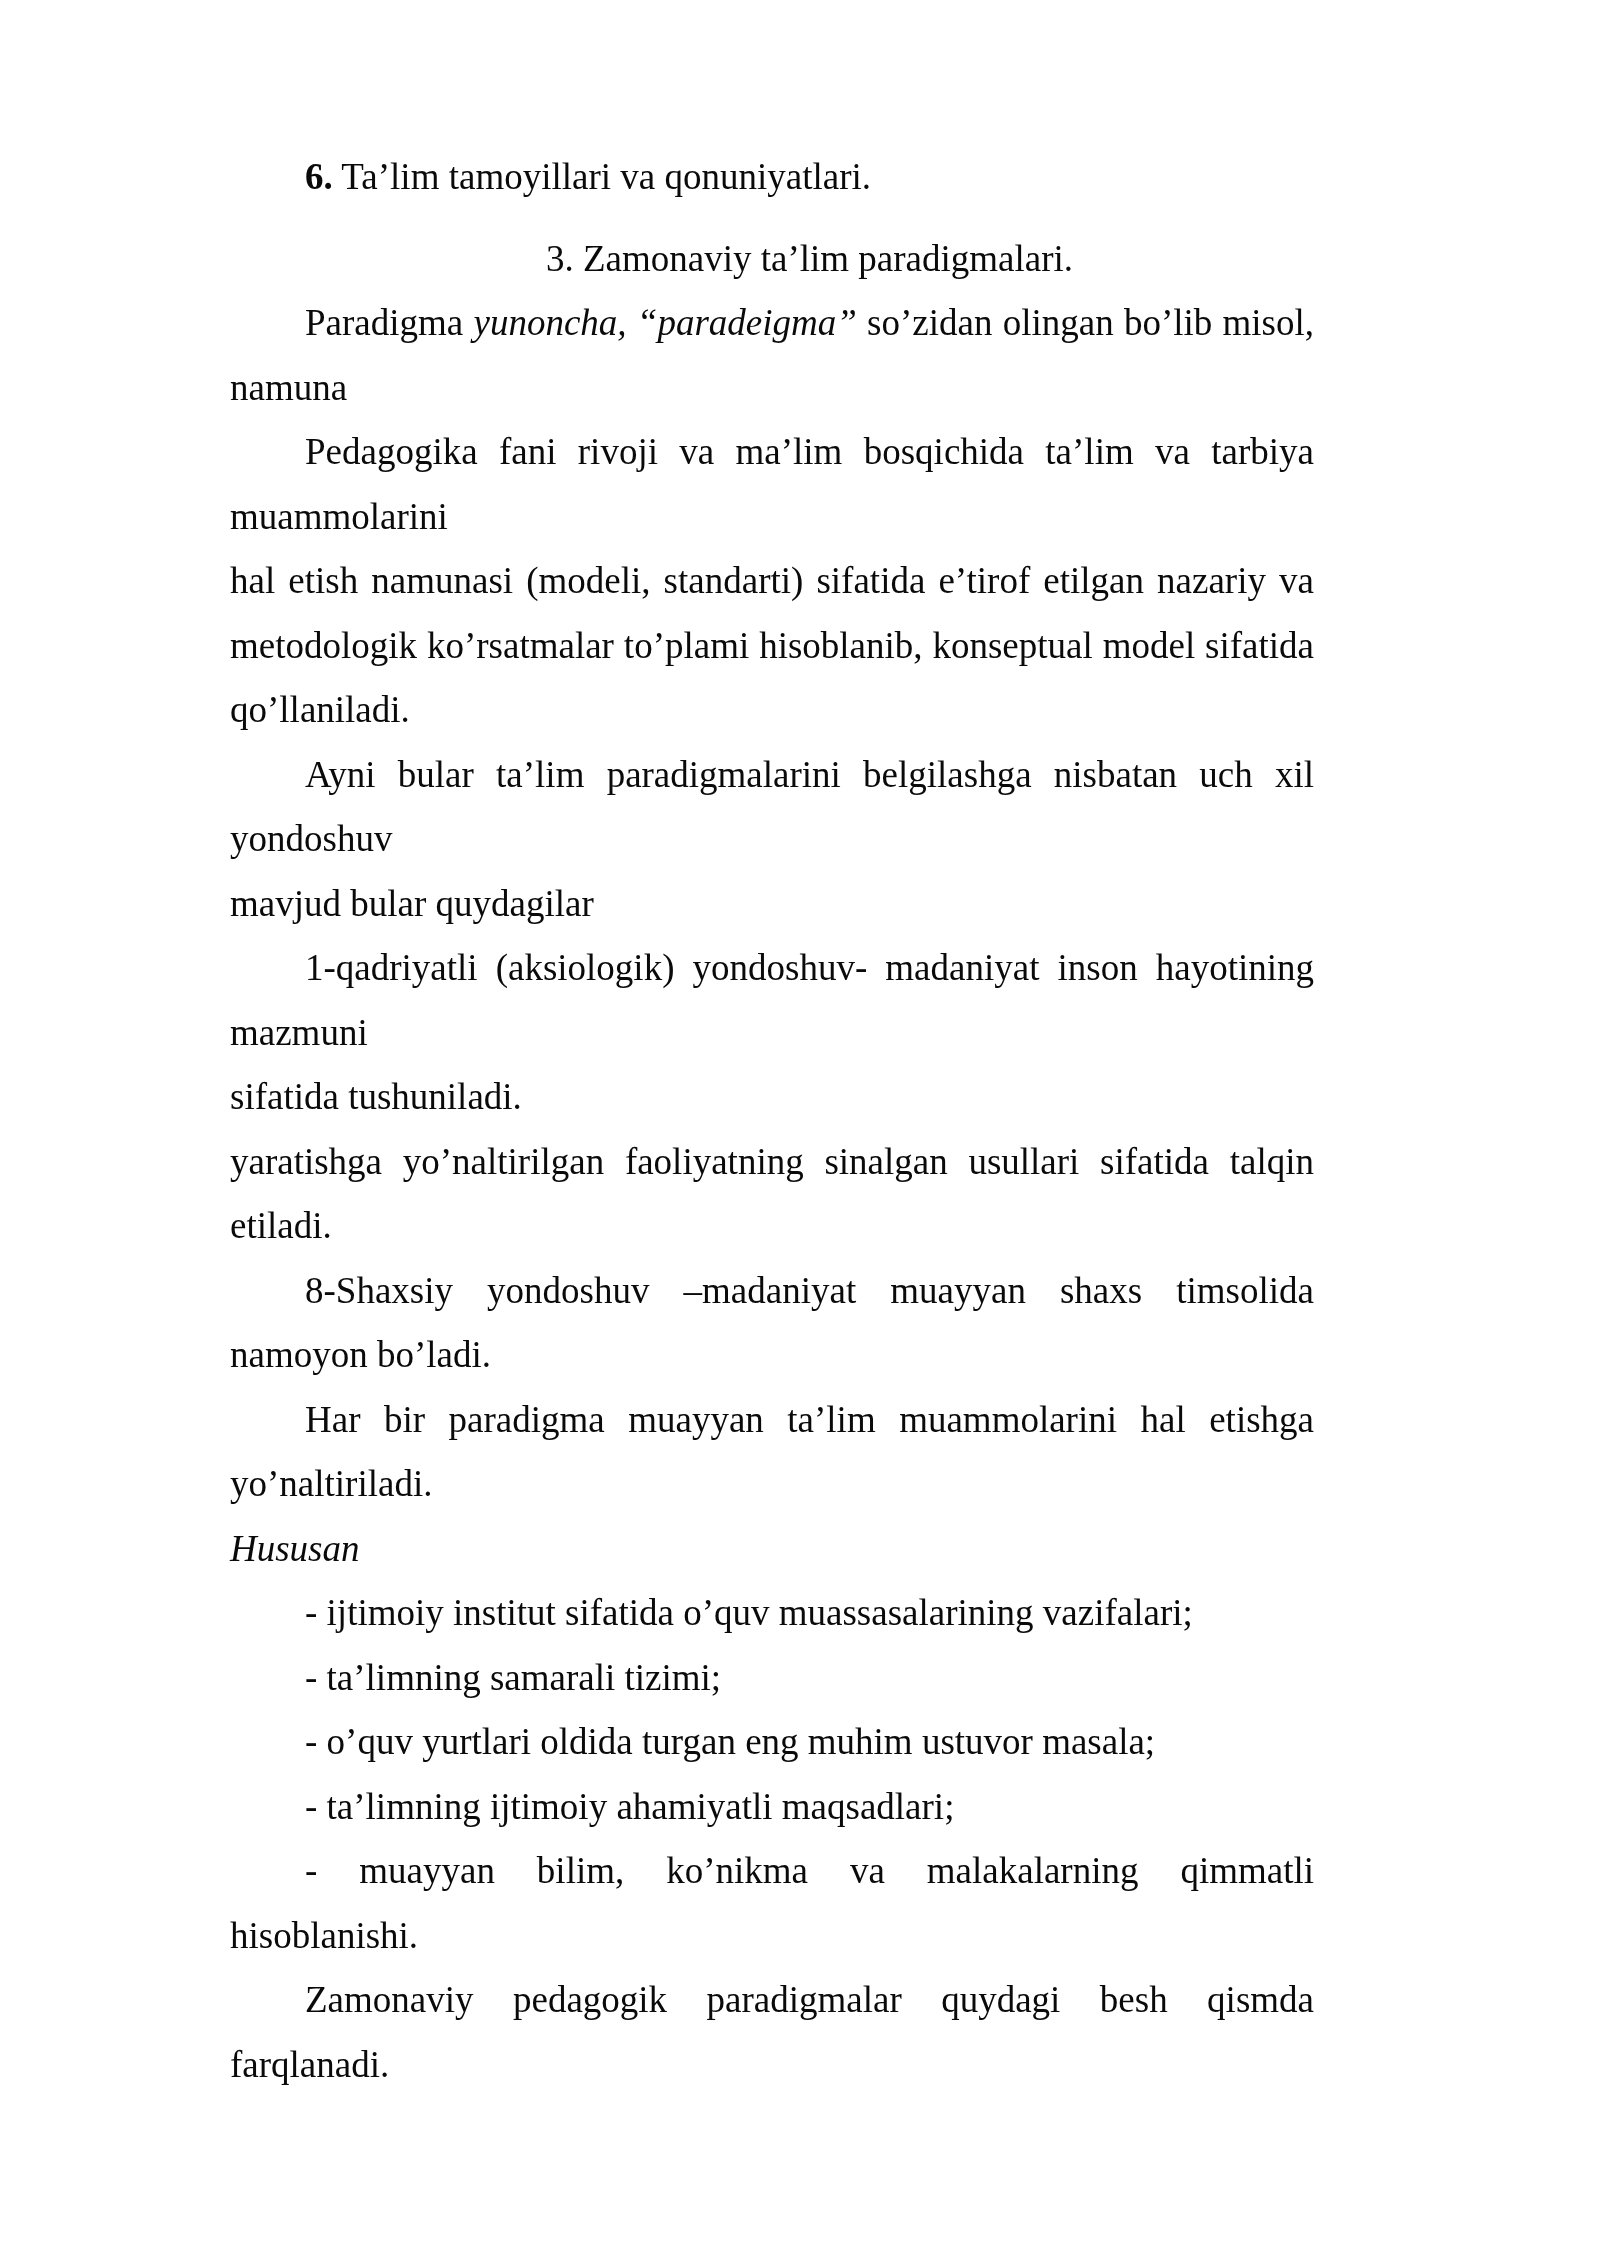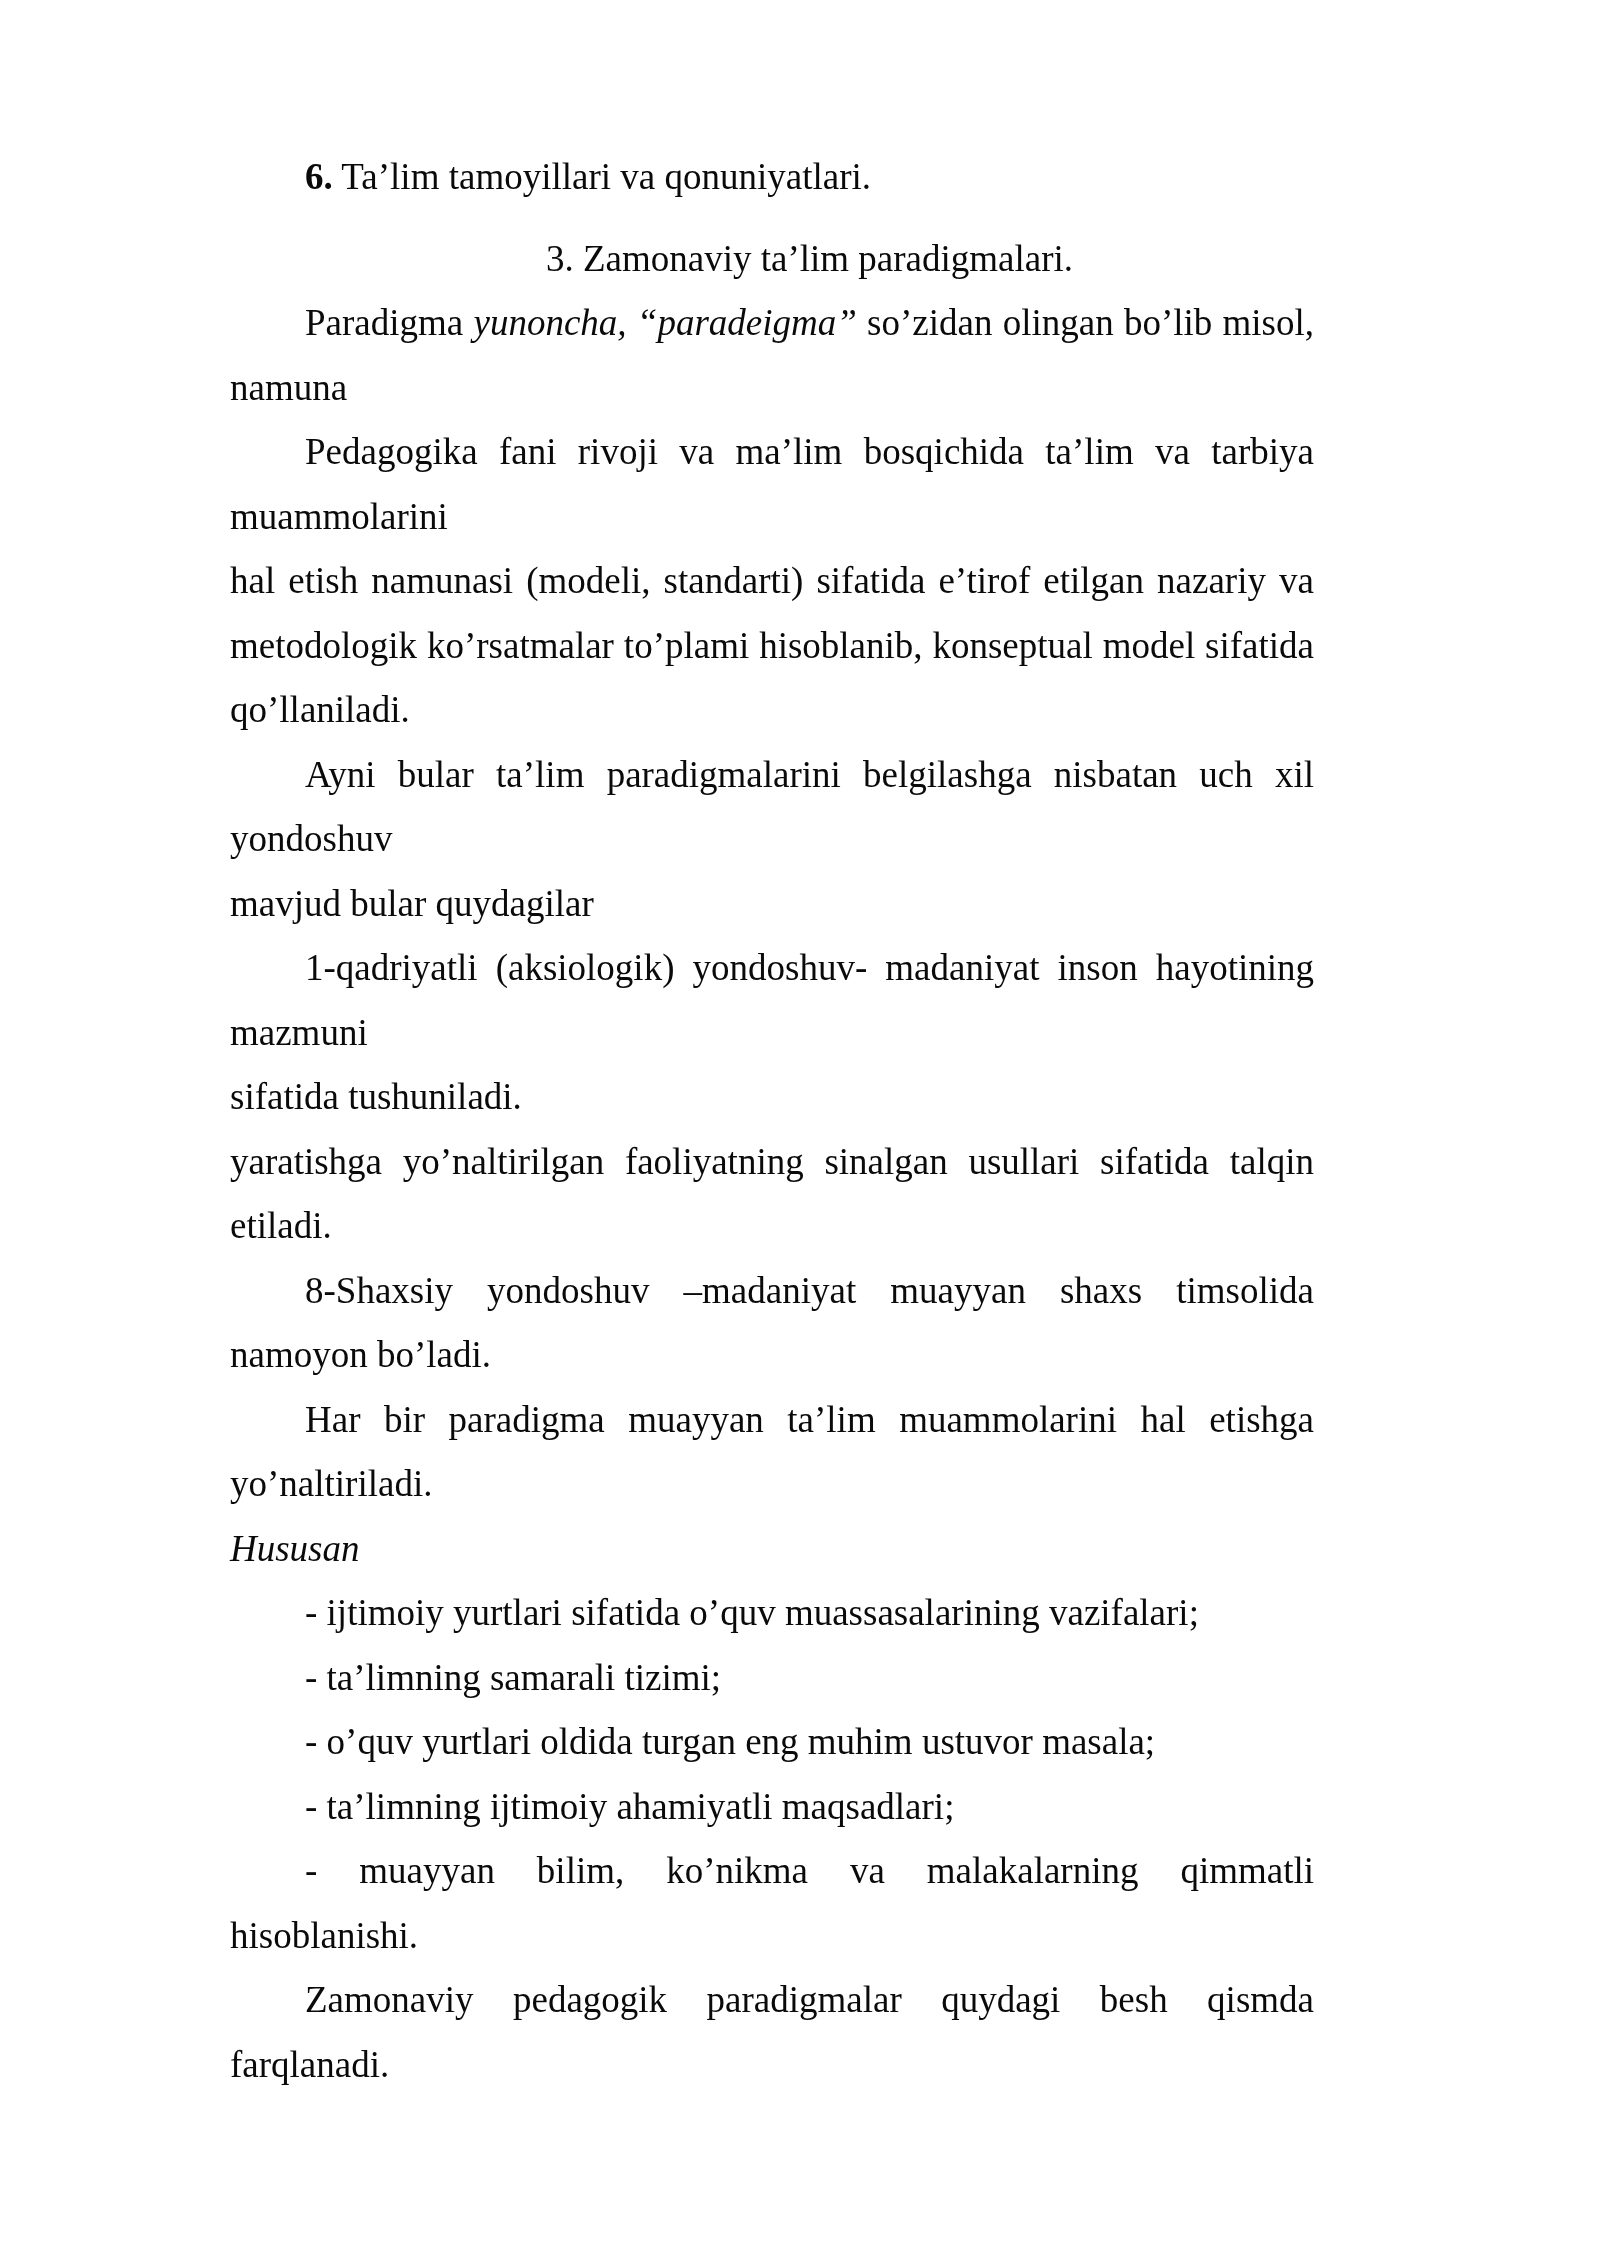--- a/index.html
+++ b/index.html
@@ -57,21 +57,21 @@
     <div class="line">sifatida tushuniladi.</div>
 
     <div class="line">yaratishga yo’naltirilgan faoliyatning sinalgan usullari sifatida talqin etiladi.</div>
 
     <div class="line indent">8-Shaxsiy yondoshuv –madaniyat muayyan shaxs timsolida namoyon bo’ladi.</div>
 
     <div class="line indent">Har bir paradigma muayyan ta’lim muammolarini hal etishga yo’naltiriladi.</div>
 
     <div class="line it">Hususan</div>
 
-    <div class="line indent">- ijtimoiy yurtlari sifatida o’quv muassasalarining vazifalari;</div>
+    <div class="line indent">- ijtimoiy institut sifatida o’quv muassasalarining vazifalari;</div>
     <div class="line indent">- ta’limning samarali tizimi;</div>
     <div class="line indent">- o’quv yurtlari oldida turgan eng muhim ustuvor masala;</div>
     <div class="line indent">- ta’limning ijtimoiy ahamiyatli maqsadlari;</div>
     <div class="line indent">- muayyan bilim, ko’nikma va malakalarning qimmatli hisoblanishi.</div>
 
     <div class="line indent">Zamonaviy pedagogik paradigmalar quydagi besh qismda farqlanadi.</div>
 
   </div>
 </div>
 

